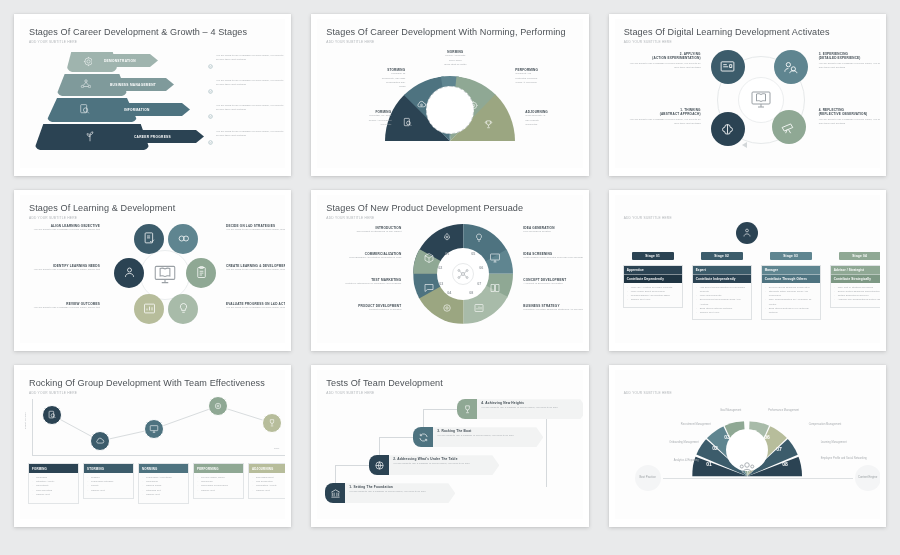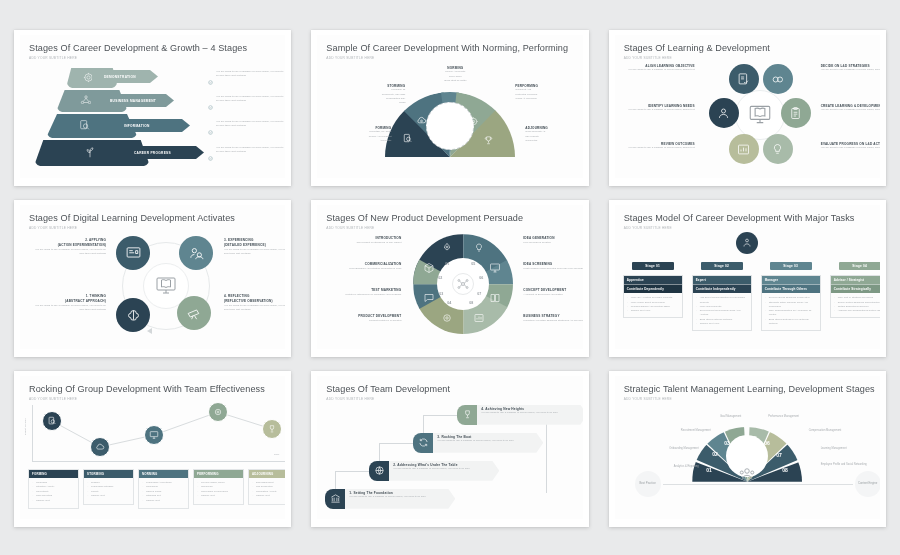--- a/index.html
+++ b/index.html
@@ -9,21 +9,21 @@
     font-family: "Liberation Sans", sans-serif;
     overflow: hidden;
   }
   .grid {
     width: 900px; height: 555px;
     display: grid;
     grid-template-columns: repeat(3, 1fr);
     grid-template-rows: repeat(3, 1fr);
     column-gap: 4px;
     row-gap: 2px;
-    padding: 26px 6px 20px 6px;
+    padding: 10px 6px 20px 6px;
   }
   .cardwrap { position: relative; padding: 4px 8px 8px 8px; }
   .card {
     position: relative;
     width: 100%; height: 100%;
     background: #ffffff;
     box-shadow: 0 1px 4px rgba(0,0,0,0.16), 0 0 1px rgba(0,0,0,0.10);
     overflow: hidden;
   }
   .slide {
@@ -205,21 +205,21 @@
         </div>
 
       </div>
     </div>
   </div>
   </div>
 
   <div class="cardwrap">
   <div class="card">
     <div class="slide">
-      <div class="s-title">Sample Of Career Development With Norming, Performing</div>
+      <div class="s-title">Stages Of Career Development With Norming, Performing</div>
       <div class="s-sub">Add Your Subtitle Here</div>
       <div class="body">
 
         <div class="fan">
           <div class="fanseg" style="background:#2b4353; clip-path: polygon(50% 50%, 0% 50%, 0% 25%, 15% 14%, 50% 50%);
                       transform: rotate(0deg);"></div>
           <div class="fanseg" style="background:#4e7380; clip-path: polygon(50% 50%, 13% 13%, 30% 3%, 45% 0%, 50% 50%);"></div>
           <div class="fanseg" style="background:#5f8590; clip-path: polygon(50% 50%, 43% 0%, 57% 0%, 50% 50%);"></div>
           <div class="fanseg" style="background:#8fa894; clip-path: polygon(50% 50%, 55% 0%, 70% 3%, 87% 13%, 50% 50%);"></div>
           <div class="fanseg" style="background:#9ba681; clip-path: polygon(50% 50%, 85% 14%, 100% 25%, 100% 50%, 50% 50%);"></div>
@@ -292,116 +292,20 @@
         </div>
 
       </div>
     </div>
   </div>
   </div>
 
   <div class="cardwrap">
   <div class="card">
     <div class="slide">
-      <div class="s-title">Stages Of Learning &amp; Development</div>
-      <div class="s-sub">Add Your Subtitle Here</div>
-      <div class="body">
-
-        <div style="position:absolute;left:92px;top:2px;width:106px;height:104px;">
-          <div class="ring" style="left:28px;top:26px;width:50px;height:50px;border:.9px solid #ebeeef;background:#fff;"></div>
-          <div class="ico" style="position:absolute;left:40px;top:38px;width:26px;height:26px;">
-            <svg viewBox="0 0 24 24" fill="none" stroke="#9aa0a5" stroke-width="1">
-                  <rect x="3" y="4" width="18" height="12" rx="1"></rect>
-                  <path d="M12 6.5c-1.5-1-3-1-4.5-.5v7c1.5-.5 3-.5 4.5.5M12 6.5c1.5-1 3-1 4.5-.5v7c-1.5-.5-3-.5-4.5.5M9 19h6M12 16v3"></path>
-                </svg>
-          </div>
-          <div class="circ" style="left:22px;top:0px;width:30px;height:30px;background:#3c5c6b;">
-            <span class="ico" style="width:15px;height:15px">
-                  <svg viewBox="0 0 24 24" fill="none" stroke="#fff" stroke-width="1.2">
-                    <rect x="5" y="3" width="12" height="16" rx="1.3"></rect>
-                    <path d="M8 8h5M8 11h5M13 16l2 2 4-4"></path>
-                  </svg>
-                </span>
-          </div>
-          <div class="circ" style="left:56px;top:0px;width:30px;height:30px;background:#5f8590;">
-            <span class="ico" style="width:15px;height:15px">
-                  <svg viewBox="0 0 24 24" fill="none" stroke="#fff" stroke-width="1.2">
-                    <circle cx="9" cy="12" r="4"></circle>
-                    <circle cx="16" cy="12" r="4"></circle>
-                  </svg>
-                </span>
-          </div>
-          <div class="circ" style="left:74px;top:34px;width:30px;height:30px;background:#8fa894;">
-            <span class="ico" style="width:15px;height:15px">
-                  <svg viewBox="0 0 24 24" fill="none" stroke="#fff" stroke-width="1.2">
-                    <rect x="6" y="4" width="12" height="16" rx="1.3"></rect>
-                    <rect x="9" y="2.5" width="6" height="3" rx=".8"></rect>
-                    <path d="M9 10h6M9 13h6M9 16h4"></path>
-                  </svg>
-                </span>
-          </div>
-          <div class="circ" style="left:56px;top:70px;width:30px;height:30px;background:#a8bba9;">
-            <span class="ico" style="width:15px;height:15px">
-                  <svg viewBox="0 0 24 24" fill="none" stroke="#fff" stroke-width="1.2">
-                    <path d="M12 4a5 5 0 0 0-3 9v2h6v-2a5 5 0 0 0-3-9z"></path>
-                    <path d="M10 18h4"></path>
-                  </svg>
-                </span>
-          </div>
-          <div class="circ" style="left:22px;top:70px;width:30px;height:30px;background:#b7bd9b;">
-            <span class="ico" style="width:15px;height:15px">
-                  <svg viewBox="0 0 24 24" fill="none" stroke="#fff" stroke-width="1.2">
-                    <rect x="4" y="5" width="16" height="14" rx="1.2"></rect>
-                    <path d="M8 15v-3M12 15V9M16 15v-5"></path>
-                  </svg>
-                </span>
-          </div>
-          <div class="circ" style="left:2px;top:34px;width:30px;height:30px;background:#2b4353;">
-            <span class="ico" style="width:15px;height:15px">
-                  <svg viewBox="0 0 24 24" fill="none" stroke="#fff" stroke-width="1.2">
-                    <circle cx="12" cy="8" r="3.2"></circle>
-                    <path d="M5.5 19c0-3.6 2.9-5.5 6.5-5.5s6.5 1.9 6.5 5.5"></path>
-                  </svg>
-                </span>
-          </div>
-        </div>
-
-        <div style="position:absolute;left:6px;top:2px;width:74px;text-align:right">
-          <div class="lbl">ALIGN LEARNING OBJECTIVE</div>
-          <div class="desc">you are going to use a passage of Lorem Ipsum, simple text</div>
-        </div>
-        <div style="position:absolute;left:206px;top:2px;width:74px;">
-          <div class="lbl">DECIDE ON L&amp;D STRATEGIES</div>
-          <div class="desc">you are going to use a passage of Lorem Ipsum, simple text</div>
-        </div>
-        <div style="position:absolute;left:206px;top:42px;width:74px;">
-          <div class="lbl">CREATE LEARNING &amp; DEVELOPMENT PLAN</div>
-          <div class="desc">you are going to use a passage of Lorem Ipsum, simple text</div>
-        </div>
-        <div style="position:absolute;left:206px;top:80px;width:74px;">
-          <div class="lbl">EVALUATE PROGRESS ON L&amp;D ACTIVITIES</div>
-          <div class="desc">you are going to use a passage of Lorem Ipsum, simple text</div>
-        </div>
-        <div style="position:absolute;left:6px;top:80px;width:74px;text-align:right">
-          <div class="lbl">REVIEW OUTCOMES</div>
-          <div class="desc">you are going to use a passage of Lorem Ipsum, simple text</div>
-        </div>
-        <div style="position:absolute;left:6px;top:42px;width:74px;text-align:right">
-          <div class="lbl">IDENTIFY LEARNING NEEDS</div>
-          <div class="desc">you are going to use a passage of Lorem Ipsum, simple text</div>
-        </div>
-
-      </div>
-    </div>
-  </div>
-  </div>
-
-  <div class="cardwrap">
-  <div class="card">
-    <div class="slide">
       <div class="s-title">Stages Of Digital Learning Development Activates</div>
       <div class="s-sub">Add Your Subtitle Here</div>
       <div class="body">
 
         <div style="position:absolute;left:96px;top:4px;width:100px;height:100px;">
           <div class="ring" style="left:6px;top:6px;width:88px;height:88px;border:.8px solid #e6e9ea;"></div>
           <div class="ring" style="left:27px;top:27px;width:46px;height:46px;border:.8px solid #eceeef;background:#fff;"></div>
           <div class="ico" style="position:absolute;left:38px;top:38px;width:24px;height:24px;">
             <svg viewBox="0 0 24 24" fill="none" stroke="#9aa0a5" stroke-width="1">
                   <rect x="3" y="4" width="18" height="12" rx="1"></rect>
@@ -456,20 +360,116 @@
         </div>
         <div style="position:absolute;left:10px;top:62px;width:76px;text-align:right">
           <div class="lbl">1. THINKING</div>
           <div class="lbl">(Abstract Approach)</div>
           <div class="desc" style="margin-top:1px">you are going to use a passage of Lorem Ipsum, you need to be sure there isn't anything</div>
         </div>
         <div style="position:absolute;left:204px;top:62px;width:76px;">
           <div class="lbl">4. REFLECTING</div>
           <div class="lbl">(Reflective Observation)</div>
           <div class="desc" style="margin-top:1px">you are going to use a passage of Lorem Ipsum, you need to be sure there isn't anything</div>
+        </div>
+
+      </div>
+    </div>
+  </div>
+  </div>
+
+  <div class="cardwrap">
+  <div class="card">
+    <div class="slide">
+      <div class="s-title">Stages Of Learning &amp; Development</div>
+      <div class="s-sub">Add Your Subtitle Here</div>
+      <div class="body">
+
+        <div style="position:absolute;left:92px;top:2px;width:106px;height:104px;">
+          <div class="ring" style="left:28px;top:26px;width:50px;height:50px;border:.9px solid #ebeeef;background:#fff;"></div>
+          <div class="ico" style="position:absolute;left:40px;top:38px;width:26px;height:26px;">
+            <svg viewBox="0 0 24 24" fill="none" stroke="#9aa0a5" stroke-width="1">
+                  <rect x="3" y="4" width="18" height="12" rx="1"></rect>
+                  <path d="M12 6.5c-1.5-1-3-1-4.5-.5v7c1.5-.5 3-.5 4.5.5M12 6.5c1.5-1 3-1 4.5-.5v7c-1.5-.5-3-.5-4.5.5M9 19h6M12 16v3"></path>
+                </svg>
+          </div>
+          <div class="circ" style="left:22px;top:0px;width:30px;height:30px;background:#3c5c6b;">
+            <span class="ico" style="width:15px;height:15px">
+                  <svg viewBox="0 0 24 24" fill="none" stroke="#fff" stroke-width="1.2">
+                    <rect x="5" y="3" width="12" height="16" rx="1.3"></rect>
+                    <path d="M8 8h5M8 11h5M13 16l2 2 4-4"></path>
+                  </svg>
+                </span>
+          </div>
+          <div class="circ" style="left:56px;top:0px;width:30px;height:30px;background:#5f8590;">
+            <span class="ico" style="width:15px;height:15px">
+                  <svg viewBox="0 0 24 24" fill="none" stroke="#fff" stroke-width="1.2">
+                    <circle cx="9" cy="12" r="4"></circle>
+                    <circle cx="16" cy="12" r="4"></circle>
+                  </svg>
+                </span>
+          </div>
+          <div class="circ" style="left:74px;top:34px;width:30px;height:30px;background:#8fa894;">
+            <span class="ico" style="width:15px;height:15px">
+                  <svg viewBox="0 0 24 24" fill="none" stroke="#fff" stroke-width="1.2">
+                    <rect x="6" y="4" width="12" height="16" rx="1.3"></rect>
+                    <rect x="9" y="2.5" width="6" height="3" rx=".8"></rect>
+                    <path d="M9 10h6M9 13h6M9 16h4"></path>
+                  </svg>
+                </span>
+          </div>
+          <div class="circ" style="left:56px;top:70px;width:30px;height:30px;background:#a8bba9;">
+            <span class="ico" style="width:15px;height:15px">
+                  <svg viewBox="0 0 24 24" fill="none" stroke="#fff" stroke-width="1.2">
+                    <path d="M12 4a5 5 0 0 0-3 9v2h6v-2a5 5 0 0 0-3-9z"></path>
+                    <path d="M10 18h4"></path>
+                  </svg>
+                </span>
+          </div>
+          <div class="circ" style="left:22px;top:70px;width:30px;height:30px;background:#b7bd9b;">
+            <span class="ico" style="width:15px;height:15px">
+                  <svg viewBox="0 0 24 24" fill="none" stroke="#fff" stroke-width="1.2">
+                    <rect x="4" y="5" width="16" height="14" rx="1.2"></rect>
+                    <path d="M8 15v-3M12 15V9M16 15v-5"></path>
+                  </svg>
+                </span>
+          </div>
+          <div class="circ" style="left:2px;top:34px;width:30px;height:30px;background:#2b4353;">
+            <span class="ico" style="width:15px;height:15px">
+                  <svg viewBox="0 0 24 24" fill="none" stroke="#fff" stroke-width="1.2">
+                    <circle cx="12" cy="8" r="3.2"></circle>
+                    <path d="M5.5 19c0-3.6 2.9-5.5 6.5-5.5s6.5 1.9 6.5 5.5"></path>
+                  </svg>
+                </span>
+          </div>
+        </div>
+
+        <div style="position:absolute;left:6px;top:2px;width:74px;text-align:right">
+          <div class="lbl">ALIGN LEARNING OBJECTIVE</div>
+          <div class="desc">you are going to use a passage of Lorem Ipsum, simple text</div>
+        </div>
+        <div style="position:absolute;left:206px;top:2px;width:74px;">
+          <div class="lbl">DECIDE ON L&amp;D STRATEGIES</div>
+          <div class="desc">you are going to use a passage of Lorem Ipsum, simple text</div>
+        </div>
+        <div style="position:absolute;left:206px;top:42px;width:74px;">
+          <div class="lbl">CREATE LEARNING &amp; DEVELOPMENT PLAN</div>
+          <div class="desc">you are going to use a passage of Lorem Ipsum, simple text</div>
+        </div>
+        <div style="position:absolute;left:206px;top:80px;width:74px;">
+          <div class="lbl">EVALUATE PROGRESS ON L&amp;D ACTIVITIES</div>
+          <div class="desc">you are going to use a passage of Lorem Ipsum, simple text</div>
+        </div>
+        <div style="position:absolute;left:6px;top:80px;width:74px;text-align:right">
+          <div class="lbl">REVIEW OUTCOMES</div>
+          <div class="desc">you are going to use a passage of Lorem Ipsum, simple text</div>
+        </div>
+        <div style="position:absolute;left:6px;top:42px;width:74px;text-align:right">
+          <div class="lbl">IDENTIFY LEARNING NEEDS</div>
+          <div class="desc">you are going to use a passage of Lorem Ipsum, simple text</div>
         </div>
 
       </div>
     </div>
   </div>
   </div>
 
   <div class="cardwrap">
   <div class="card">
     <div class="slide">
@@ -591,21 +591,20 @@
         </div>
 
       </div>
     </div>
   </div>
   </div>
 
   <div class="cardwrap">
   <div class="card">
     <div class="slide">
-      <div class="s-title">Stages Model Of Career Development With Major Tasks</div>
       <div class="s-sub">Add Your Subtitle Here</div>
       <div class="body">
 
         <div class="circ" style="left:50%;top:0px;margin-left:-11px;width:22px;height:22px;background:#2b4353;">
           <span class="ico" style="width:12px;height:12px">
             <svg viewBox="0 0 24 24" fill="none" stroke="#fff" stroke-width="1.2">
                   <circle cx="12" cy="7" r="2.8"></circle>
                   <path d="M6 19c0-3.3 2.7-5.2 6-5.2s6 1.9 6 5.2"></path>
                 </svg>
           </span>
@@ -781,21 +780,21 @@
         </div>
 
       </div>
     </div>
   </div>
   </div>
 
   <div class="cardwrap">
   <div class="card">
     <div class="slide">
-      <div class="s-title">Stages Of Team Development</div>
+      <div class="s-title">Tests Of Team Development</div>
       <div class="s-sub">Add Your Subtitle Here</div>
       <div class="body">
 
         <div class="connector" style="left:106px;top:12px;width:44px;height:22px;border-width:.7px 0 0 .7px;"></div>
         <div class="connector" style="left:62px;top:40px;width:44px;height:22px;border-width:.7px 0 0 .7px;"></div>
         <div class="connector" style="left:18px;top:68px;width:44px;height:22px;border-width:.7px 0 0 .7px;"></div>
         <div class="connector" style="left:18px;top:12px;width:212px;height:78px;border-width:0 .7px 0 0;"></div>
 
         <div class="stepband" style="left:150px;top:2px;width:120px;"></div>
         <div class="stepbadge" style="left:140px;top:2px;background:#8fa894;border-radius:8px 0 0 8px;">
@@ -853,21 +852,20 @@
         </div>
 
       </div>
     </div>
   </div>
   </div>
 
   <div class="cardwrap">
   <div class="card">
     <div class="slide">
-      <div class="s-title">Strategic Talent Management Learning, Development Stages</div>
       <div class="s-sub">Add Your Subtitle Here</div>
       <div class="body">
 
         <div style="position:absolute;left:50%;margin-left:-55px;top:24px;width:110px;height:58px;overflow:hidden;">
           <div class="gseg" style="background:#2b4353;clip-path:polygon(50% 50%, 0 50%, 0 31%, 50% 50%);"></div>
           <div class="gseg" style="background:#3c5c6b;clip-path:polygon(50% 50%, 1% 29%, 10% 14%, 50% 50%);"></div>
           <div class="gseg" style="background:#5f8590;clip-path:polygon(50% 50%, 11% 13%, 27% 2%, 50% 50%);"></div>
           <div class="gseg" style="background:#8fa894;clip-path:polygon(50% 50%, 28% 1%, 47% 0%, 50% 50%);"></div>
           <div class="gseg" style="background:#a8bba9;clip-path:polygon(50% 50%, 52% 0%, 71% 1%, 50% 50%);"></div>
           <div class="gseg" style="background:#b7bd9b;clip-path:polygon(50% 50%, 72% 2%, 88% 13%, 50% 50%);"></div>

